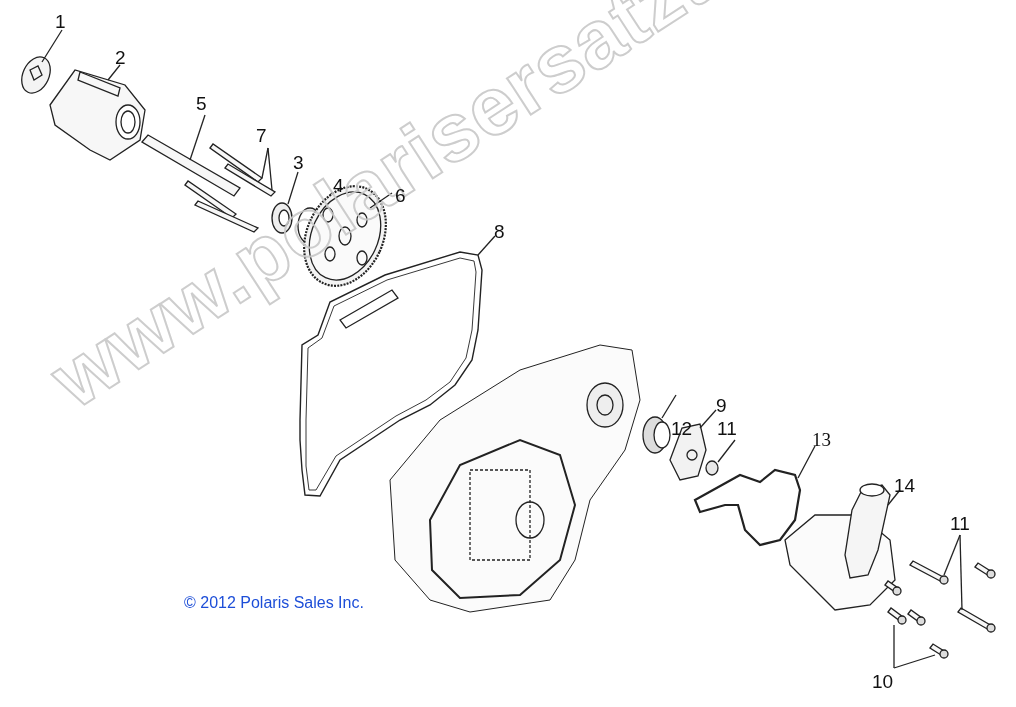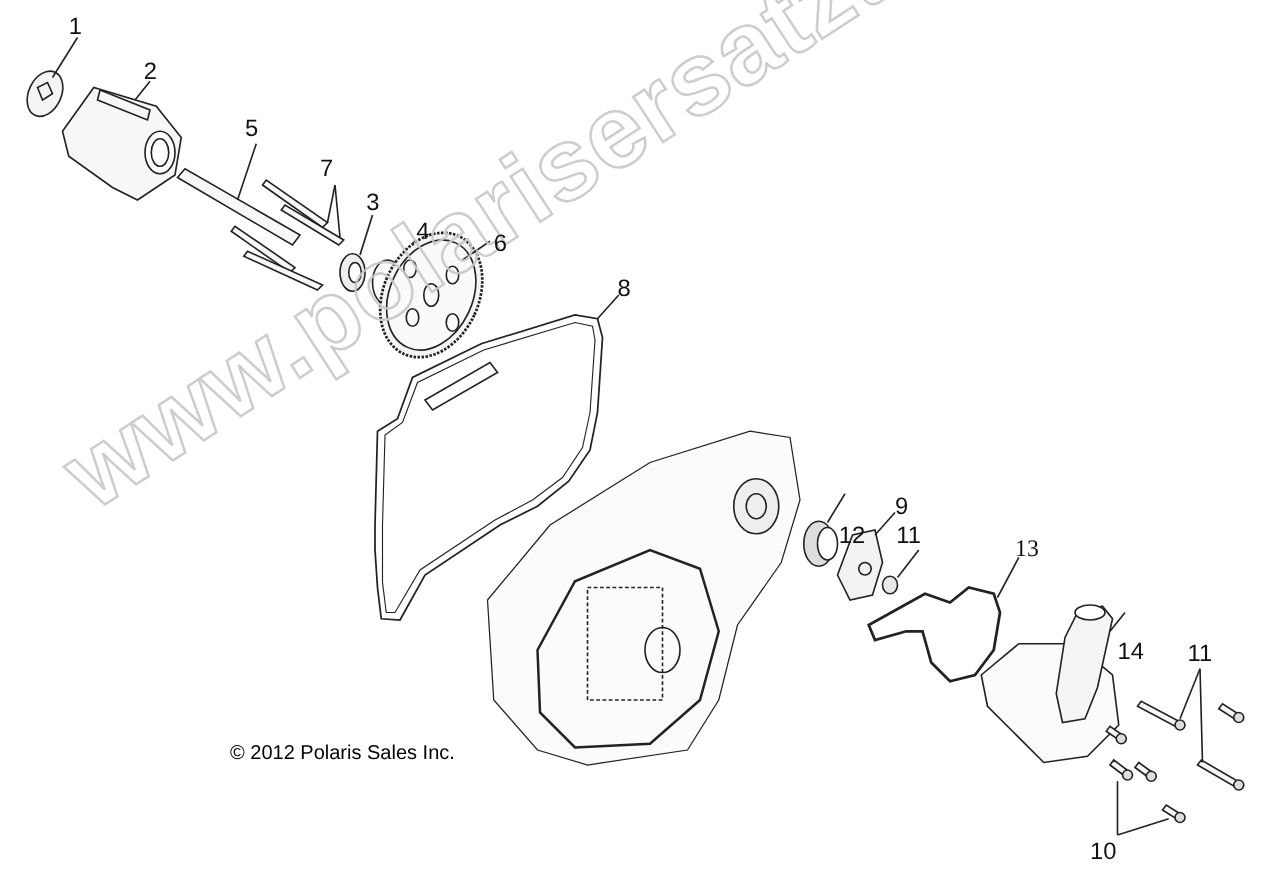--- a/index.html
+++ b/index.html
@@ -1,19 +1,19 @@
 <!DOCTYPE html>
 <html><head>
 <meta charset="utf-8">
 <style>
   html, body { margin:0; padding:0; background:#ffffff; }
   body { width:1016px; height:707px; position:relative; overflow:hidden; font-family:"Liberation Sans", sans-serif; }
   #canvas { position:absolute; left:0; top:0; width:1016px; height:707px; }
   .callout { position:absolute; font-size:19px; color:#111; line-height:1; font-family:"Liberation Sans", sans-serif; }
-  .copyright { position:absolute; left:184px; top:594px; font-size:16px; color:#000000; font-family:"Liberation Sans", sans-serif; }
+  .copyright { position:absolute; left:184px; top:594px; font-size:16px; color:#1d4ed8; font-family:"Liberation Sans", sans-serif; }
   .watermark { position:absolute; left:60px; top:340px; font-size:82px; font-weight:bold; color:transparent;
     -webkit-text-stroke:2px #c8c8c8; transform:rotate(-33deg); transform-origin:left center; white-space:nowrap;
     font-family:"Liberation Sans", sans-serif; letter-spacing:1px; opacity:0.9; }
 </style>
 </head>
 <body>
 
 <svg id="canvas" viewBox="0 0 1016 707" xmlns="http://www.w3.org/2000/svg" fill="none" stroke="#222" stroke-width="1.3">
 
   <g>
@@ -144,16 +144,16 @@
 <div class="callout" style="left:333px;top:176px;">4</div>
 <div class="callout" style="left:196px;top:94px;">5</div>
 <div class="callout" style="left:395px;top:186px;">6</div>
 <div class="callout" style="left:256px;top:126px;">7</div>
 <div class="callout" style="left:494px;top:222px;">8</div>
 <div class="callout" style="left:716px;top:396px;">9</div>
 <div class="callout" style="left:872px;top:672px;">10</div>
 <div class="callout" style="left:705px;top:419px;margin-left:12px;">11</div>
 <div class="callout" style="left:671px;top:372px;margin-top:47px;">12</div>
 <div class="callout" style="left:812px;top:430px;font-family:Liberation Serif, serif;">13</div>
-<div class="callout" style="left:894px;top:476px;margin-top:36px;">14</div>
+<div class="callout" style="left:894px;top:476px;">14</div>
 <div class="callout" style="left:950px;top:514px;">11</div>
 
 <div class="copyright">© 2012 Polaris Sales Inc.</div>
 
 </body></html>

